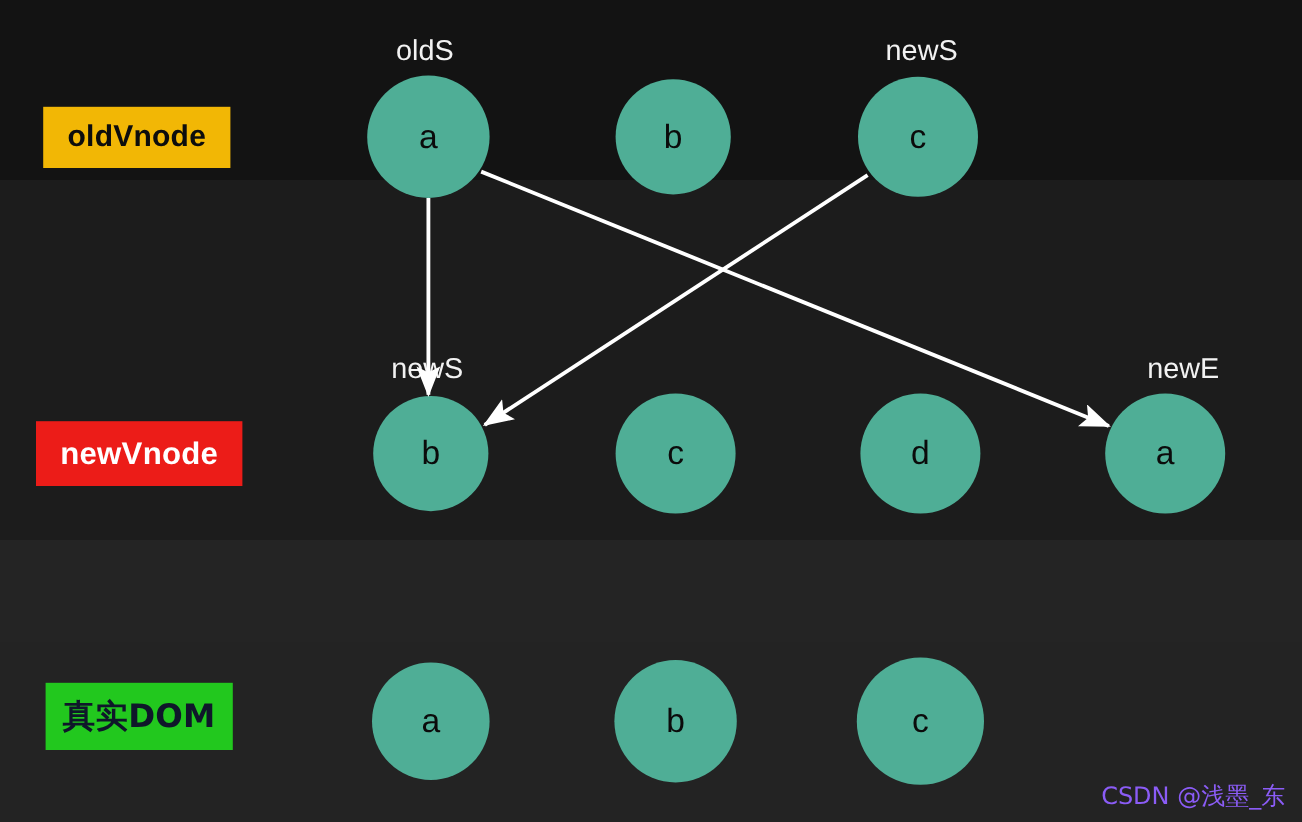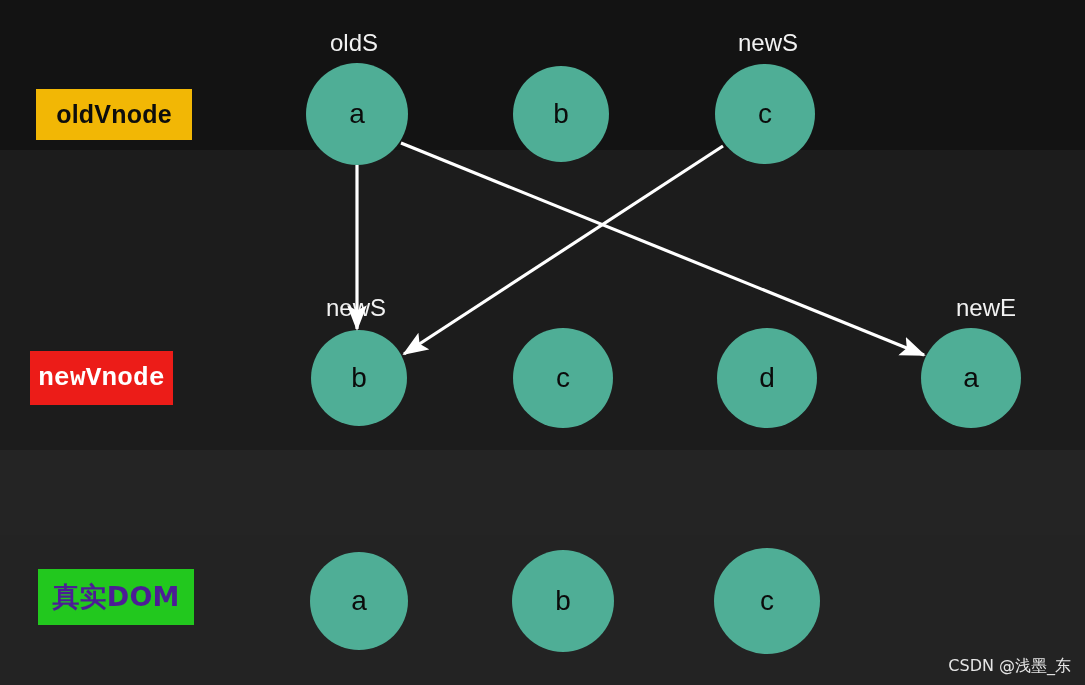--- a/index.html
+++ b/index.html
@@ -42,31 +42,30 @@
   }
   .tag-old {
     left: 36px;  top: 89px;
     width: 156px; height: 51px;
     background: #F2B705;
     color: #0d0d0d;
     font-size: 25px;
   }
   .tag-new {
     left: 30px;  top: 351px;
-    width: 143px; height: 54px;
+    width: 172px; height: 54px;
     background: #EC1C18;
     color: #ffffff;
     font-size: 26px;
-    font-family: Liberation Mono, monospace;
   }
   .tag-dom {
     left: 38px;  top: 569px;
     width: 156px; height: 56px;
     background: #22C81E;
-    color: #4c1d95;
+    color: #0f172a;
     font-size: 27px;
     font-family: "DejaVu Sans", "Liberation Sans", sans-serif;
   }
 
   
   .node {
     position: absolute;
     border-radius: 50%;
     background: #4FAE96;
     display: flex;
@@ -84,22 +83,22 @@
     color: #f2f2f2;
     font-size: 24px;
     white-space: nowrap;
   }
 
   
   .watermark {
     position: absolute;
     right: 14px;
     bottom: 8px;
-    color: #e5e5e5;
-    font-size: 16px;
+    color: #8b5cf6;
+    font-size: 20px;
     font-family: "DejaVu Sans", "Liberation Sans", sans-serif;
     white-space: nowrap;
     margin-left: 46px;
   }
 
   svg.arrows { position: absolute; inset: 0; width: 1085px; height: 685px; }
 </style>
 </head>
 <body>
 

